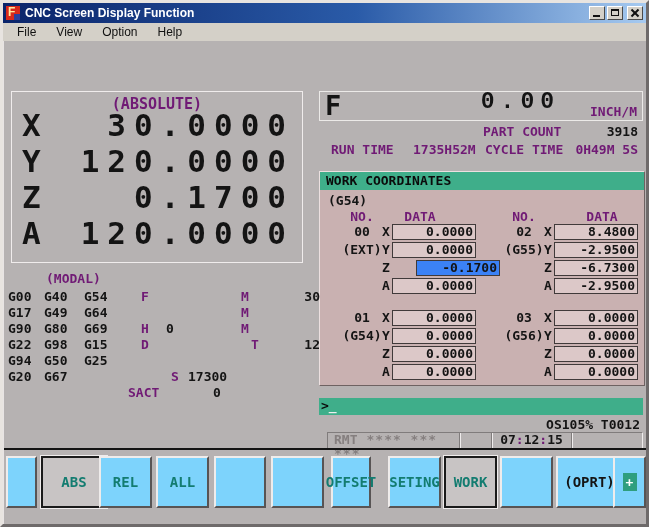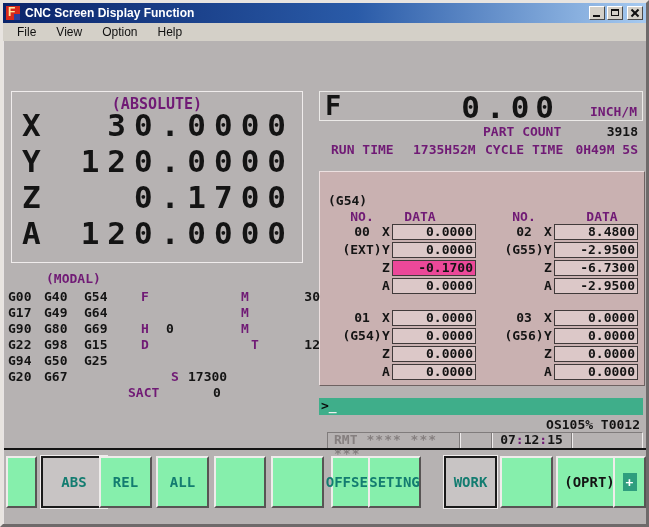--- a/index.html
+++ b/index.html
@@ -39,35 +39,35 @@
   .abs-panel{position:absolute;left:7px;top:50px;width:292px;height:172px;
     border:1px solid #f0ecec;box-sizing:border-box;}
   .abs-title{position:absolute;left:0;right:0;top:3px;text-align:center;font-size:15px;}
   .abs-row{position:absolute;left:8px;right:8px;height:35px;}
   .abs-ax{position:absolute;left:2px;top:0;font-size:31px;}
   .abs-val{position:absolute;right:0;top:0;font-size:31px;letter-spacing:8px;}
   
   .f-box{position:absolute;left:315px;top:50px;width:324px;height:30px;
     border:1px solid #eceae8;box-sizing:border-box;}
   .f-label{position:absolute;left:5px;top:-2px;font-size:27px;}
-  .f-value{position:absolute;right:82px;top:-3px;font-size:31px;letter-spacing:6px;}
+  .f-value{position:absolute;right:82px;top:-3px;font-size:23px;letter-spacing:6px;font-family:Liberation Mono, monospace;}
   .f-unit{position:absolute;right:5px;bottom:1px;font-size:13px;}
   .cnt{position:absolute;font-size:13px;white-space:nowrap;}
   
   .work-panel{position:absolute;left:315px;top:130px;width:326px;height:215px;background:#c9b1b1;
     border:1px solid;border-color:#ece0e0 #6e6262 #6e6262 #ece0e0;box-sizing:border-box;}
   .wc-title{height:18px;background:#3fae8a;font-size:13px;color:#0b0b0b;padding:1px 0 0 6px;box-sizing:border-box;}
   .wc-g54{position:absolute;left:8px;top:21px;font-size:13px;}
   .wc-h{position:absolute;top:37px;font-size:13px;text-align:center;}
   .wc-group{position:absolute;width:148px;height:76px;font-size:13px;}
   .wc-no,.wc-name{position:absolute;left:0;width:56px;text-align:center;}
   .wc-ax{position:absolute;left:48px;width:10px;}
   .wc-box{position:absolute;left:58px;width:84px;height:16px;background:#dcc8c8;
     border:1px solid #403a3a;box-sizing:border-box;text-align:right;padding-right:2px;line-height:14px;}
-  .wc-box.hl{background:#ec4899;}
+  .wc-box.hl{background:#3b82f6;margin-left:24px;}
   
   .modal-title{position:absolute;left:42px;top:230px;font-size:13px;}
   .m-row{position:absolute;left:0;width:320px;height:16px;font-size:13px;}
   .m-row span{position:absolute;top:0;white-space:nowrap;}
   .mv{width:32px;text-align:right;}
   
   .prompt{position:absolute;left:315px;top:357px;width:324px;height:17px;background:#3fae8a;font-size:13px;line-height:16px;}
   .p-sym{margin-left:2px;color:#0b0b0b;}
   .p-cur{color:#efefef;}
   .os-line{position:absolute;right:6px;top:376px;font-size:13px;}
@@ -75,21 +75,21 @@
     border:1px solid;border-color:#807c7c #efecec #efecec #807c7c;box-sizing:border-box;
     display:flex;font-size:13px;line-height:14px;}
   .sb-cell{border-right:1px solid #807c7c;box-shadow:1px 0 0 #efecec;height:100%;box-sizing:border-box;}
   .sb-mode{width:132px;color:#857f7f;padding-left:6px;}
   .sb-flags{margin-left:9px;letter-spacing:1px;}
   .sb-e1{width:32px;}
   .sb-time{width:80px;text-align:center;color:#141414;}
   .sb-e2{flex:1;border-right:none;box-shadow:none;}
   .divider{position:absolute;left:0;top:407px;width:643px;height:2px;background:#141414;}
   
-  .softkey{position:absolute;top:415px;height:52px;background:#86efac;
+  .softkey{position:absolute;top:415px;height:52px;background:#7dd3fc;
     border:2px solid;border-color:#efeceb #585454 #585454 #efeceb;box-sizing:border-box;
     display:flex;align-items:center;justify-content:center;font-size:14px;color:#137c70;}
   .softkey.sel{border:2px solid #1a1a1a;background:#c8c4c4;outline:1px solid #efecec;}
   .softkey.plain{color:#141414;}
   .plus-badge{display:flex;align-items:center;justify-content:center;width:14px;height:18px;
     background:#2f9e7e;color:#fff;font-size:13px;}
 </style>
 </head>
 <body>
 
@@ -152,20 +152,21 @@
     </div>
 
     <span class="cnt t" style="left:479px;top:83px">PART COUNT</span>
     <span class="cnt" style="right:8px;top:83px">3918</span>
     <span class="cnt t" style="left:327px;top:101px">RUN TIME</span>
     <span class="cnt t" style="left:409px;top:101px">1735H52M</span>
     <span class="cnt t" style="left:481px;top:101px">CYCLE TIME</span>
     <span class="cnt t" style="right:8px;top:101px">0H49M 5S</span>
 
     <div class="work-panel">
+      <div class="wc-title">WORK COORDINATES</div>
       <span class="wc-g54">(G54)</span>
       <span class="wc-h t" style="left:14px;width:56px">NO.</span>
       <span class="wc-h t" style="left:58px;width:84px">DATA</span>
       <span class="wc-h t" style="left:176px;width:56px">NO.</span>
       <span class="wc-h t" style="left:240px;width:84px">DATA</span>
 
       <div class="wc-group" style="left:14px;top:52px">
         <span class="wc-no" style="top:0">00</span>
         <span class="wc-name" style="top:18px">(EXT)</span>
         <span class="wc-ax" style="top:0">X</span>
@@ -298,21 +299,21 @@
       </div>
     <div class="softkey" style="left:210px;width:52px">
         <span></span>
       </div>
     <div class="softkey" style="left:267px;width:53px">
         <span></span>
       </div>
     <div class="softkey" style="left:327px;width:40px">
         <span>OFFSET</span>
       </div>
-    <div class="softkey" style="left:364px;width:53px">
+    <div class="softkey" style="left:384px;width:53px">
         <span>SETING</span>
       </div>
     <div class="softkey sel" style="left:440px;width:53px">
         <span>WORK</span>
       </div>
     <div class="softkey" style="left:496px;width:53px">
         <span></span>
       </div>
     <div class="softkey plain" style="left:552px;width:67px">
         <span>(OPRT)</span>

